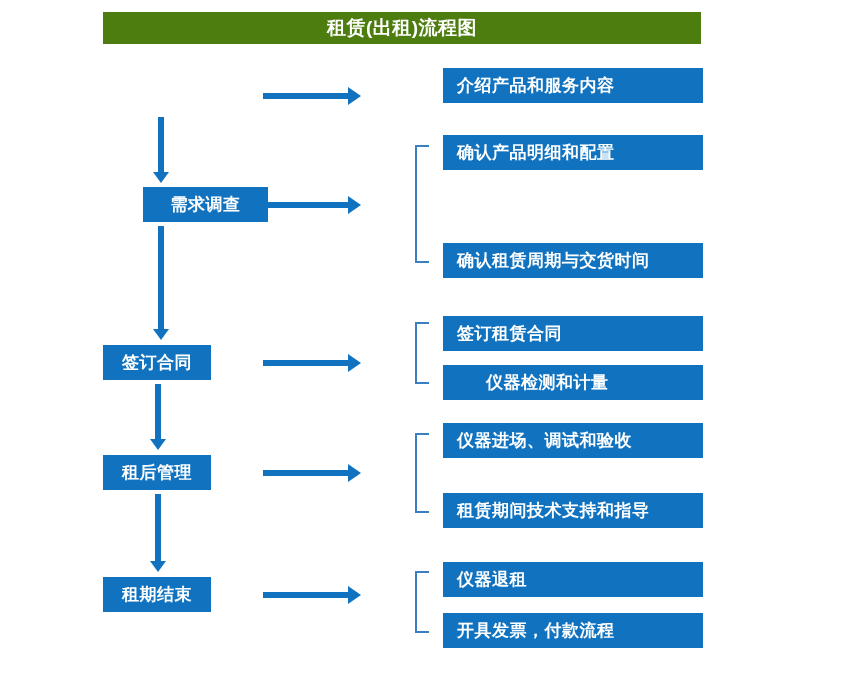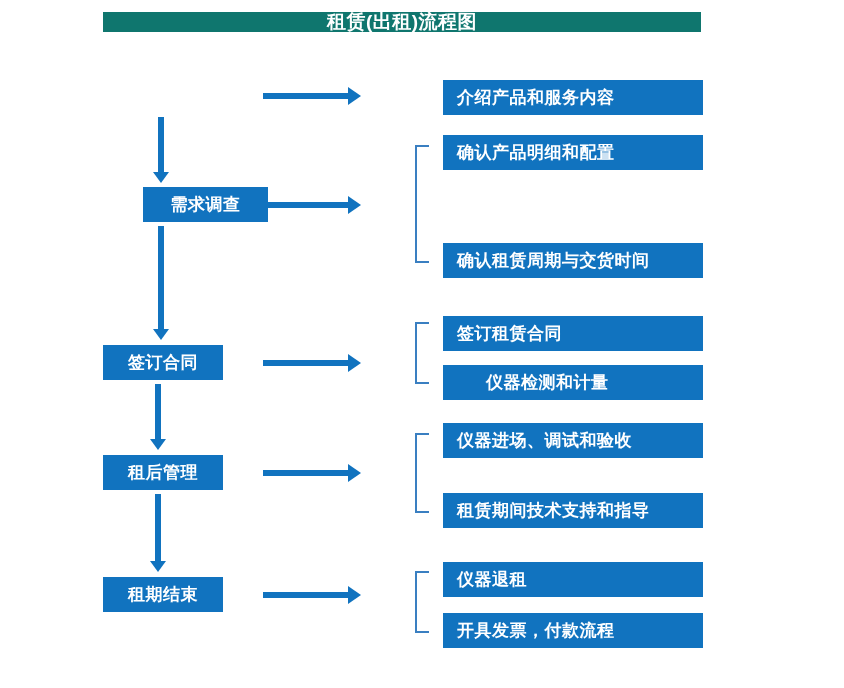--- a/index.html
+++ b/index.html
@@ -15,22 +15,22 @@
     width: 844px;
     height: 688px;
     background: #ffffff;
     overflow: hidden;
   }
   .title-bar {
     position: absolute;
     left: 103px;
     top: 12px;
     width: 598px;
-    height: 20px;
-    background: #0f766e;
+    height: 32px;
+    background: #4d7c0f;
     color: #ffffff;
     font-size: 19px;
     font-weight: bold;
     display: flex;
     align-items: center;
     justify-content: center;
     letter-spacing: 0.5px;
   }
   .node {
     position: absolute;
@@ -44,21 +44,21 @@
     white-space: nowrap;
   }
   .node.left {
     left: 103px;
     width: 125px;
     height: 35px;
     justify-content: center;
   }
   .node.left.narrow {
     left: 103px;
-    width: 120px;
+    width: 108px;
   }
   .node.right {
     left: 443px;
     width: 260px;
     height: 35px;
     justify-content: flex-start;
     padding-left: 14px;
     box-sizing: border-box;
   }
   
@@ -161,21 +161,21 @@
   <div class="h-arrow" style="left:263px; top:586px; width:98px;">
     <div class="shaft" style="width:85px;"></div>
     <div class="head" style="left:85px;"></div>
   </div>
 
   <div class="bracket" style="left:415px; top:145px; height:118px;"></div>
   <div class="bracket" style="left:415px; top:322px; height:62px;"></div>
   <div class="bracket" style="left:415px; top:433px; height:80px;"></div>
   <div class="bracket" style="left:415px; top:571px; height:62px;"></div>
 
-  <div class="node right" style="top:80px;">介绍产品和服务内容</div>
+  <div class="node right" style="top:68px;">介绍产品和服务内容</div>
   <div class="node right" style="top:135px;">确认产品明细和配置</div>
   <div class="node right" style="top:243px;">确认租赁周期与交货时间</div>
   <div class="node right" style="top:316px;">签订租赁合同</div>
   <div class="node right" style="top:365px;padding-left:43px;">仪器检测和计量</div>
   <div class="node right" style="top:423px;">仪器进场、调试和验收</div>
   <div class="node right" style="top:493px;">租赁期间技术支持和指导</div>
   <div class="node right" style="top:562px;">仪器退租</div>
   <div class="node right" style="top:613px;">开具发票，付款流程</div>
 
 </div>

